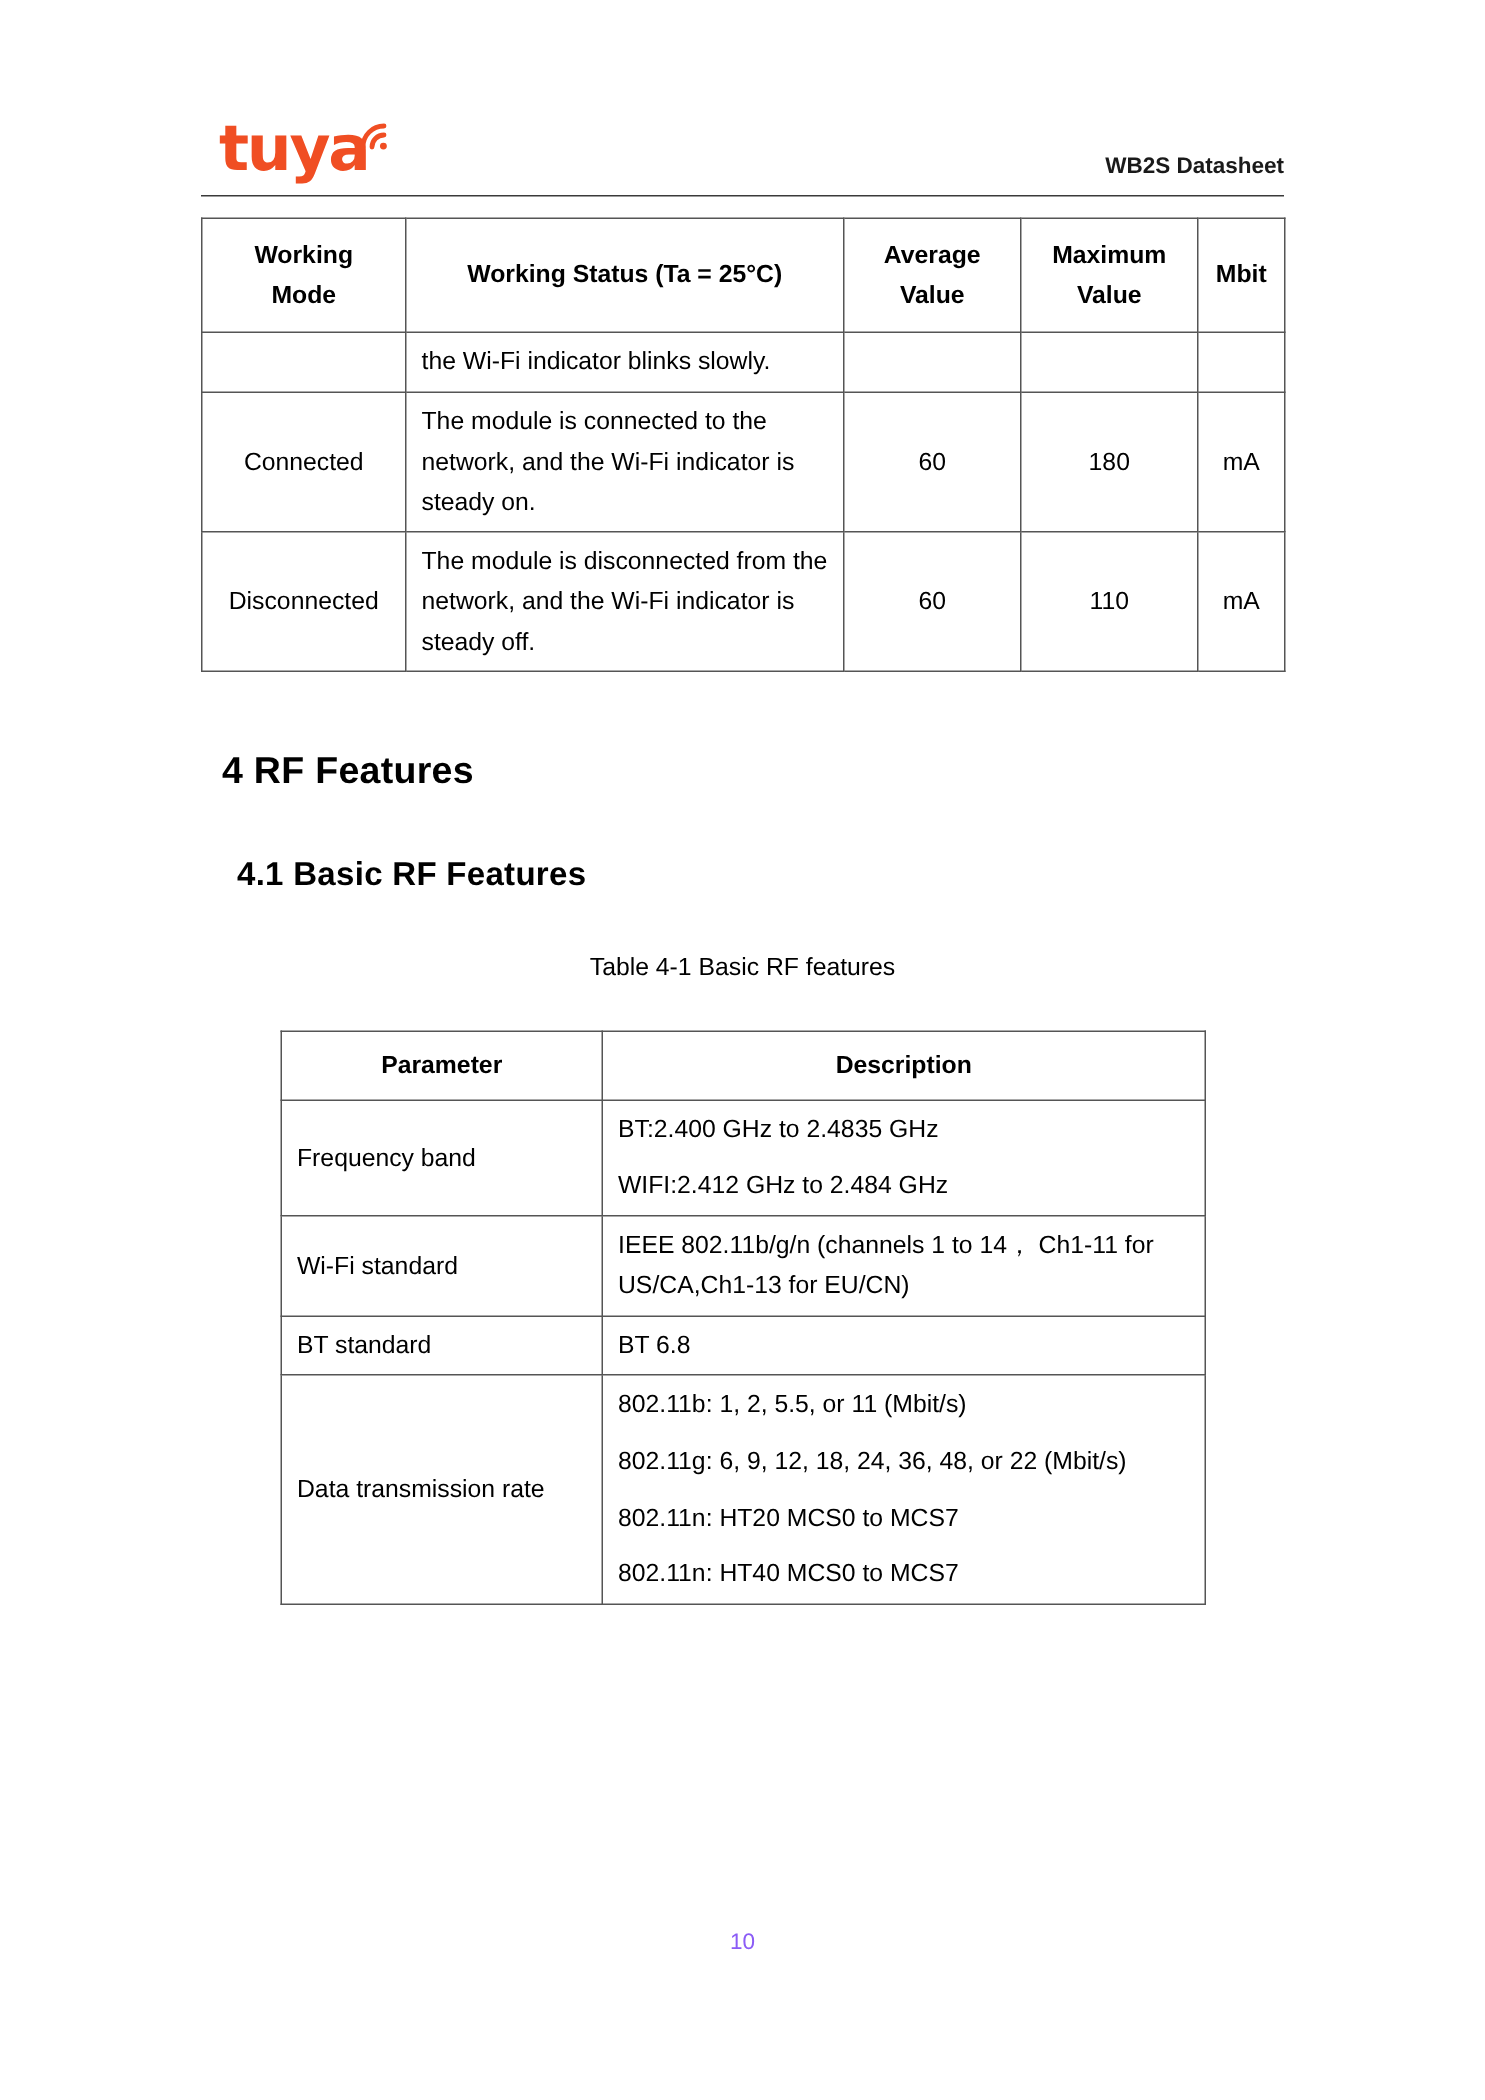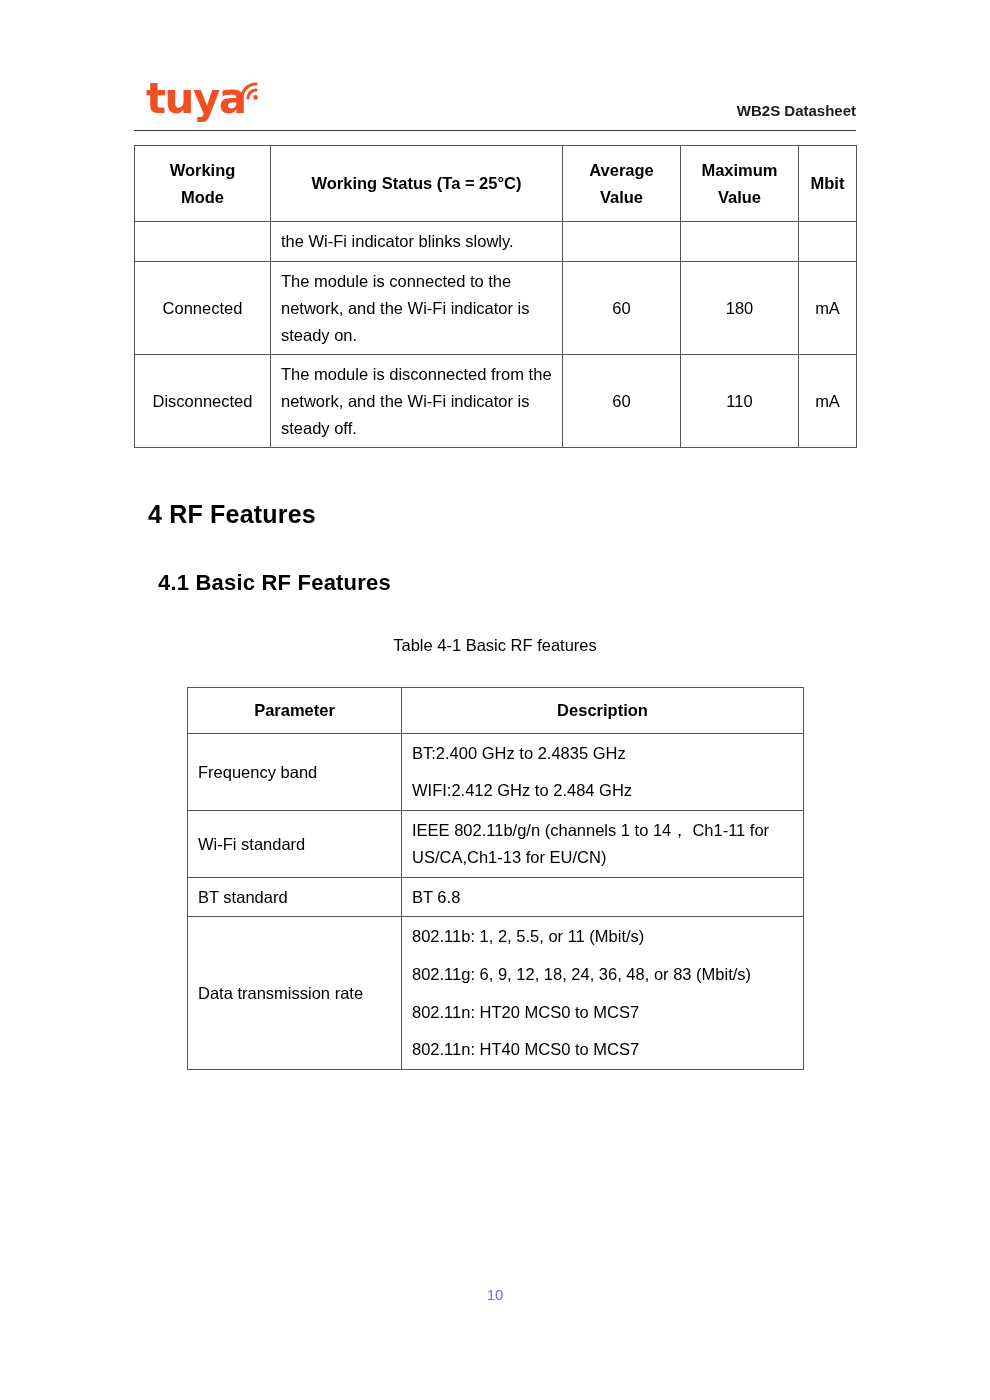--- a/index.html
+++ b/index.html
@@ -254,21 +254,21 @@
       <td class="c-desc">IEEE 802.11b/g/n (channels 1 to 14， Ch1-11 for US/CA,Ch1-13 for EU/CN)</td>
     </tr>
     <tr>
       <td class="c-param">BT standard</td>
       <td class="c-desc">BT 6.8</td>
     </tr>
     <tr>
       <td class="c-param">Data transmission rate</td>
       <td class="c-desc">
         <span class="ml">802.11b: 1, 2, 5.5, or 11 (Mbit/s)</span>
-        <span class="ml">802.11g: 6, 9, 12, 18, 24, 36, 48, or 83 (Mbit/s)</span>
+        <span class="ml">802.11g: 6, 9, 12, 18, 24, 36, 48, or 22 (Mbit/s)</span>
         <span class="ml">802.11n: HT20 MCS0 to MCS7</span>
         <span class="ml">802.11n: HT40 MCS0 to MCS7</span>
       </td>
     </tr>
   </tbody>
 </table>
 
 <div class="page-number">10</div>
 
 </body></html>

